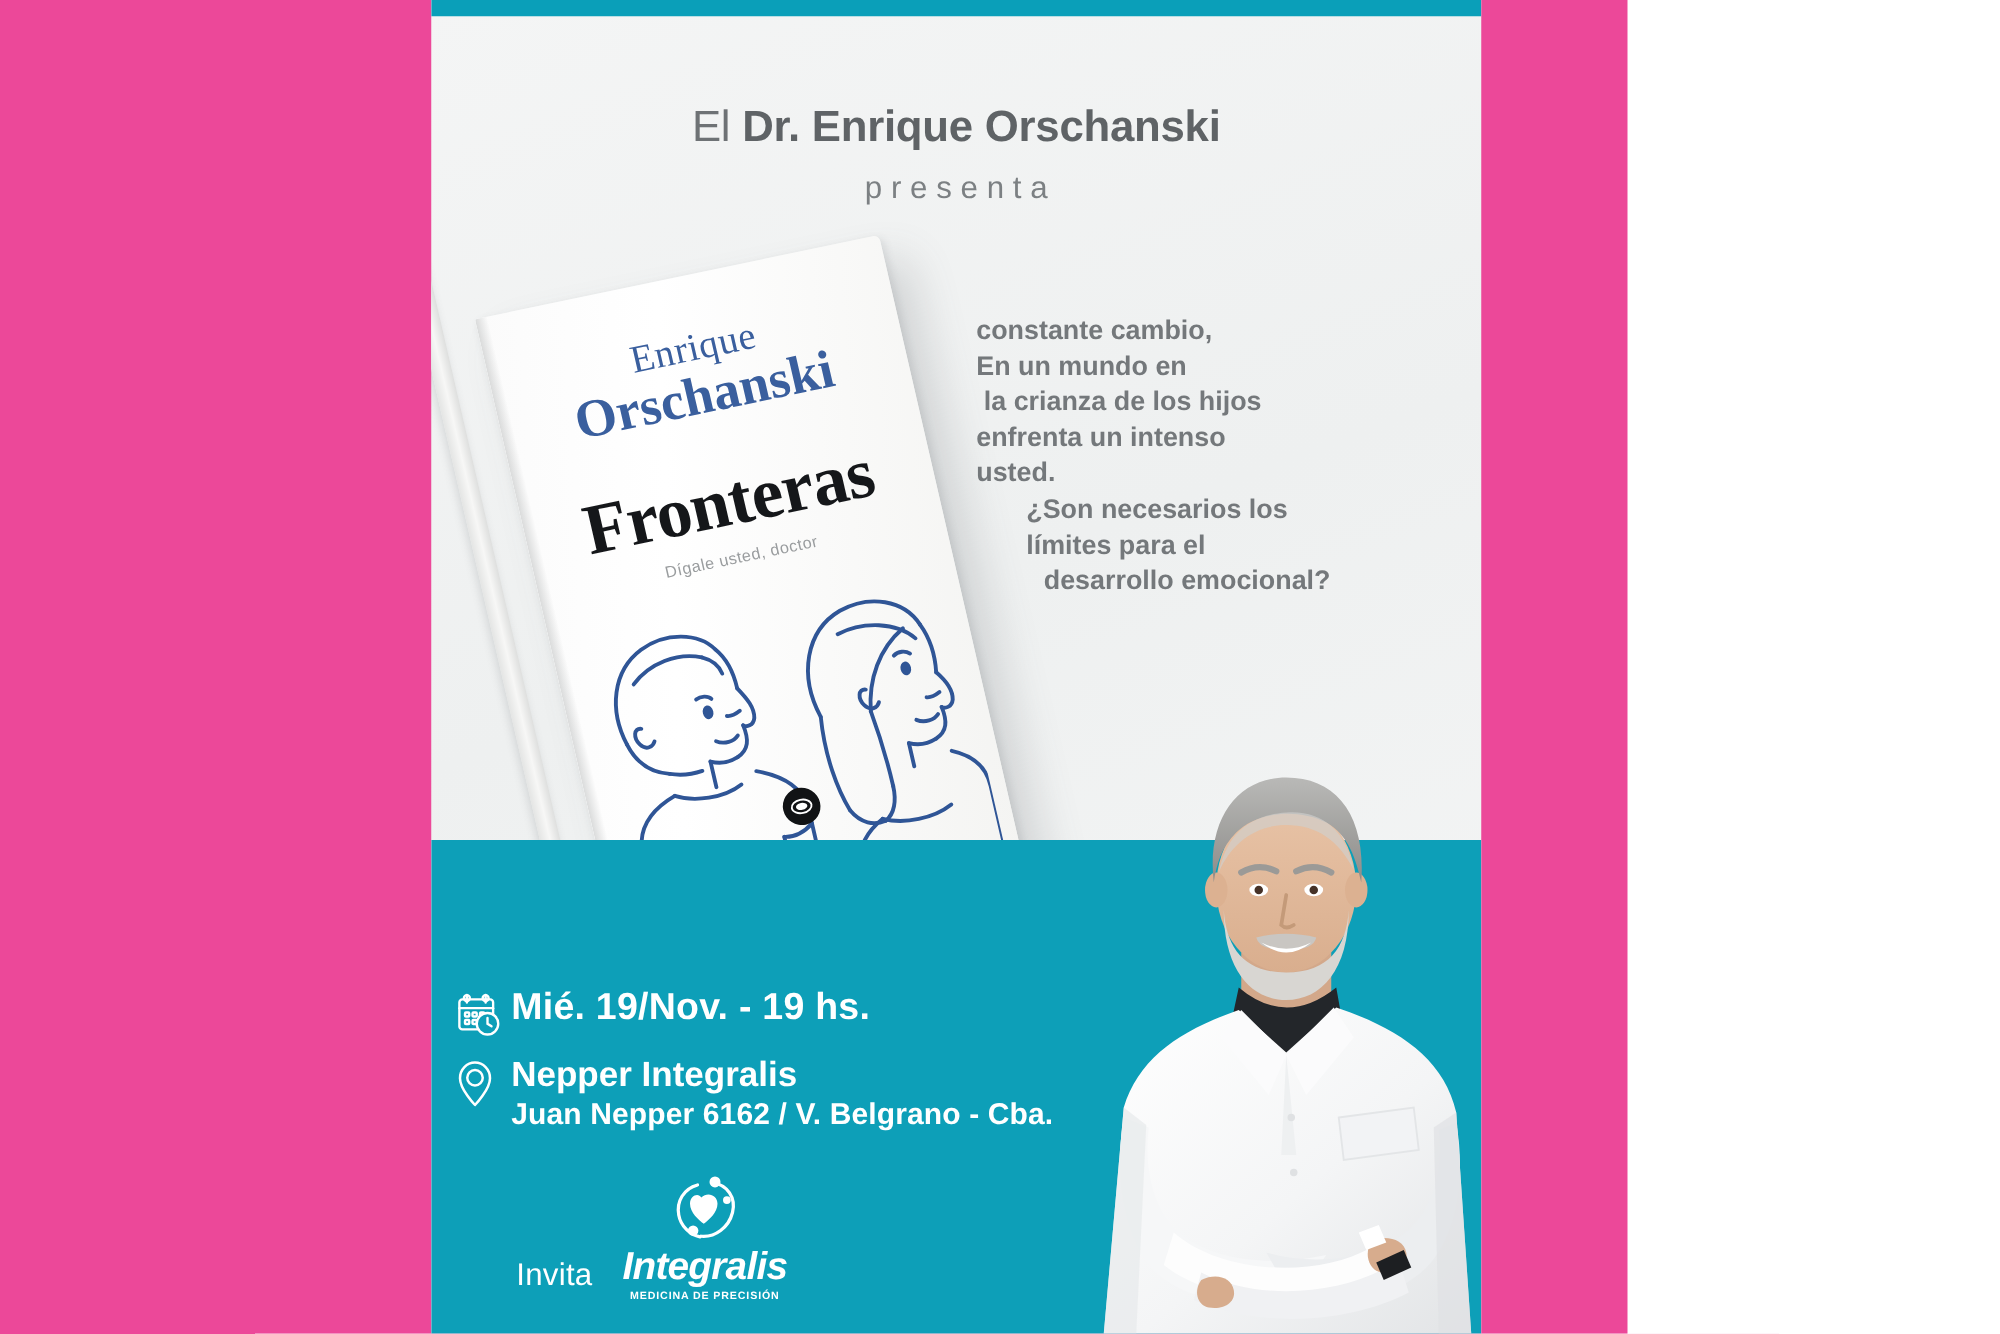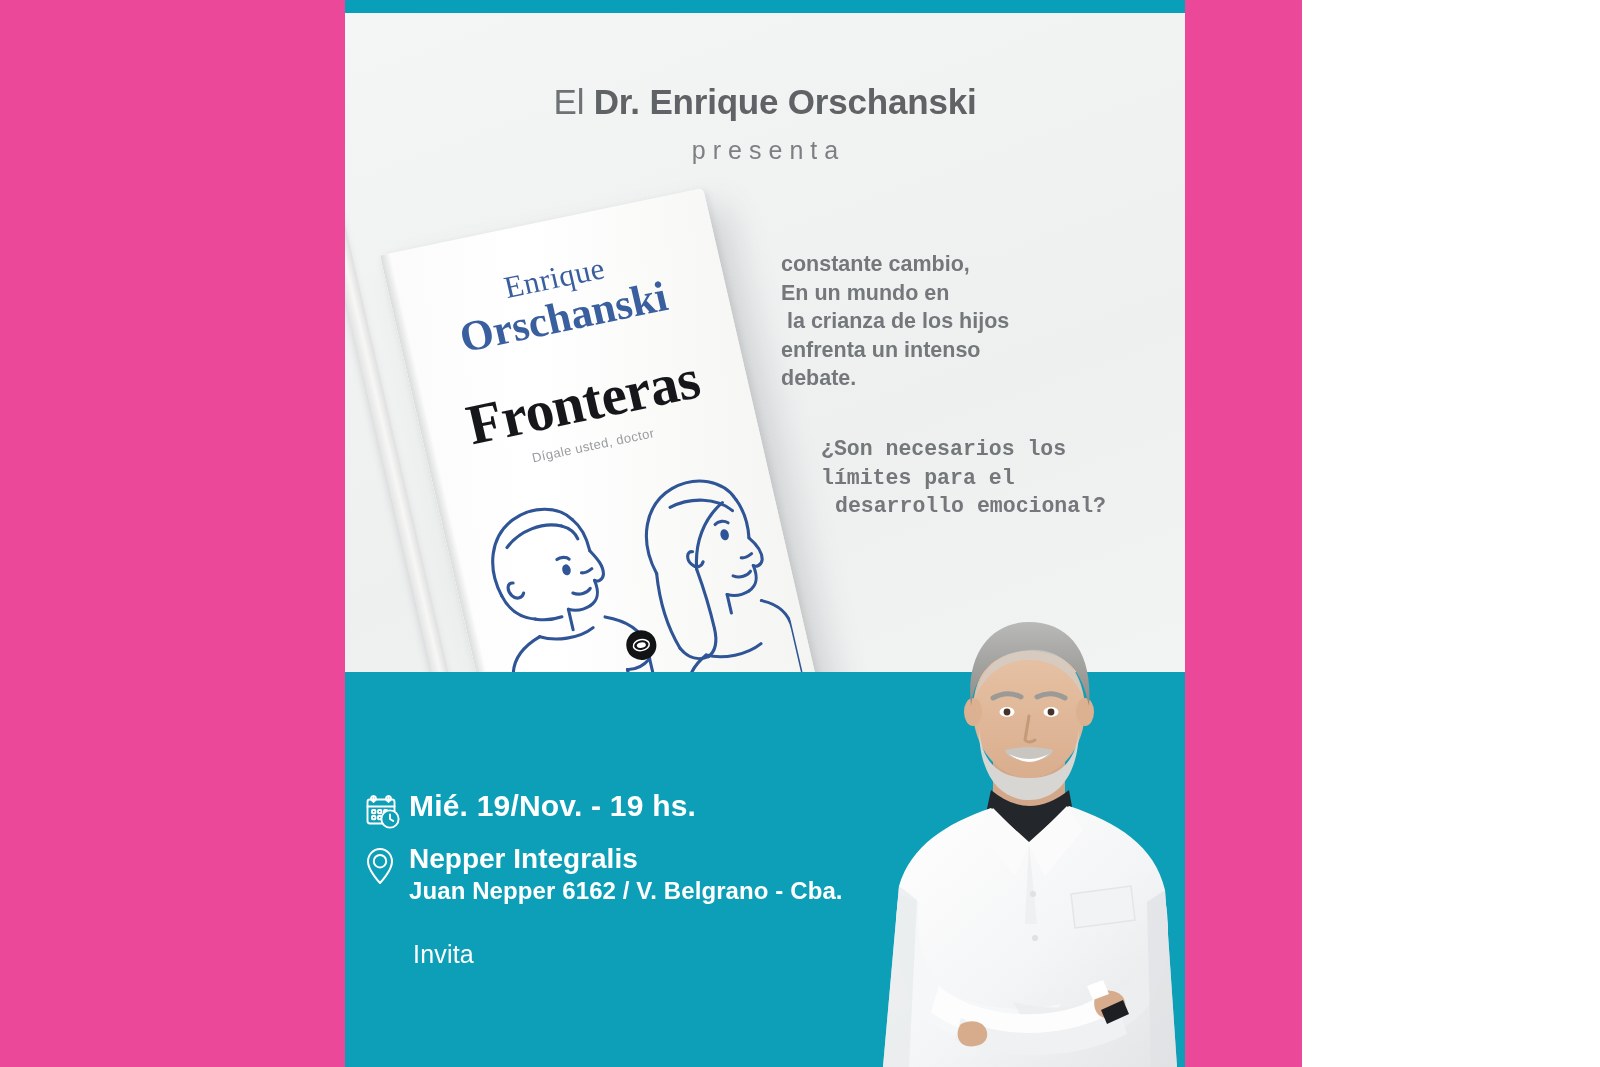--- a/index.html
+++ b/index.html
@@ -178,23 +178,21 @@
     width: 360px;
     color: #74787b;
     font-size: 21.5px;
     font-weight: 700;
     line-height: 1.33;
   }
   .copy p { margin: 0; }
   .copy .para1 { text-align: left; padding-left: 8px; }
   .copy .para1 .l3 { padding-left: 6px; }
   .copy .para2 {
-    margin-top: 42px;
     padding-left: 48px;
-    font-family: Liberation Mono, monospace;
   }
   .copy .para2 .l3 { padding-left: 14px; }
 
   
   .teal {
     position: absolute;
     left: 0;
     top: 672px;
     width: 100%;
     height: 395px;
@@ -383,21 +381,21 @@
         </div>
       </div>
     </div>
 
     <div class="copy">
       <div class="para1">
         <p>constante cambio,</p>
         <p>En un mundo en</p>
         <p class="l3">la crianza de los hijos</p>
         <p>enfrenta un intenso</p>
-        <p>debate.</p>
+        <p>usted.</p>
       </div>
       <div class="para2">
         <p>¿Son necesarios los</p>
         <p>límites para el</p>
         <p class="l3">desarrollo emocional?</p>
       </div>
     </div>
 
     <div class="teal">
 
@@ -440,20 +438,34 @@
           <div>
             <div class="info-venue">Nepper Integralis</div>
             <div class="info-addr">Juan Nepper 6162 / V. Belgrano - Cba.</div>
           </div>
         </div>
 
       </div>
 
       <div class="sponsor">
         <div class="invita">Invita</div>
+        <div class="integralis-block">
+          <svg class="integralis-mark" width="60" height="56" viewBox="0 0 60 56">
+            <g fill="none" stroke="#ffffff" stroke-width="2.6" stroke-linecap="round">
+              <path d="M36 6 C48 8 55 18 52 30 C49 42 38 50 27 49"></path>
+              <path d="M24 8 C13 11 7 21 9 32 C10.6 41 18 48 26 49.5"></path>
+            </g>
+            <circle cx="38" cy="5.5" r="4.4" fill="#ffffff"></circle>
+            <circle cx="47.5" cy="20" r="3.1" fill="#ffffff"></circle>
+            <circle cx="20.5" cy="44.5" r="4.2" fill="#ffffff"></circle>
+            <path d="M27 18 C32 13 40 16 40 23 C40 30 33 36 29 39 C25 36 18 30 18 23 C18 16 25 14 27 18 Z" fill="#ffffff"></path>
+          </svg>
+          <div class="integralis-name">Integralis</div>
+          <div class="integralis-tag">MEDICINA DE PRECISIÓN</div>
+        </div>
       </div>
 
     </div>
 
     <svg class="doctor" viewBox="0 0 330 473">
       <defs>
         <linearGradient id="coat" x1="0" y1="0" x2="1" y2="1">
           <stop offset="0%" stop-color="#ffffff"></stop>
           <stop offset="55%" stop-color="#f4f5f6"></stop>
           <stop offset="100%" stop-color="#e2e4e6"></stop>

